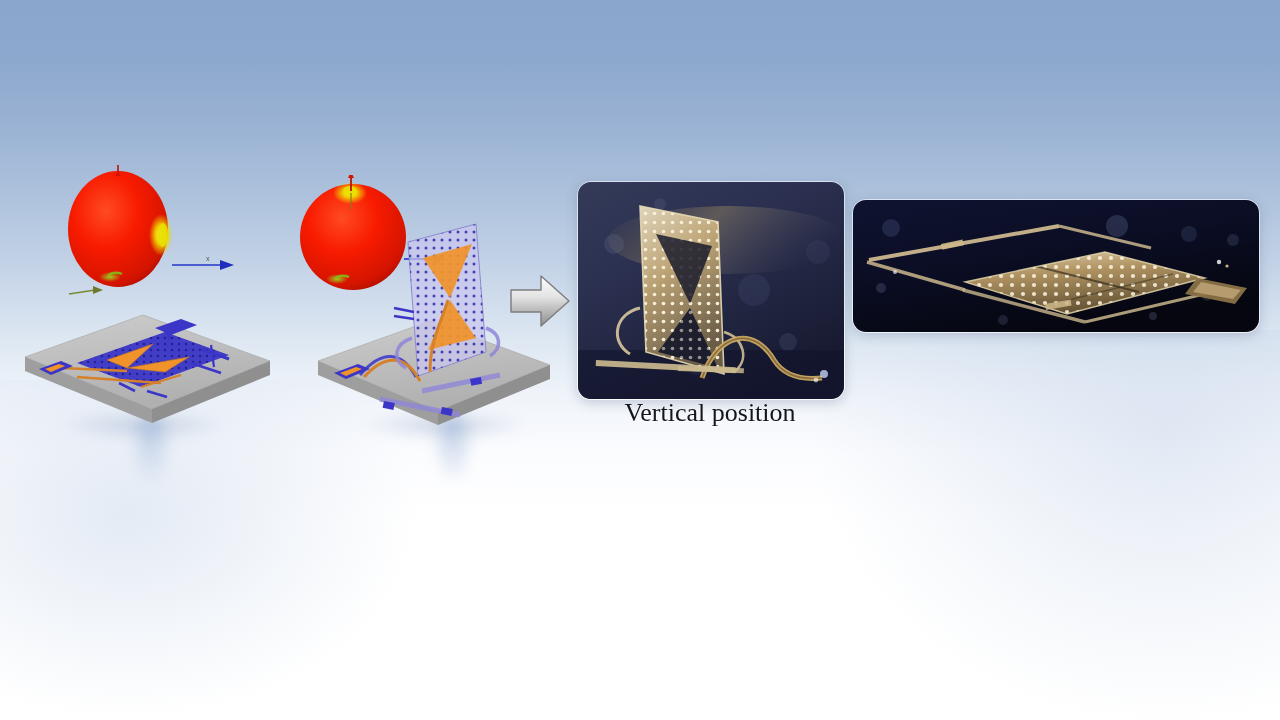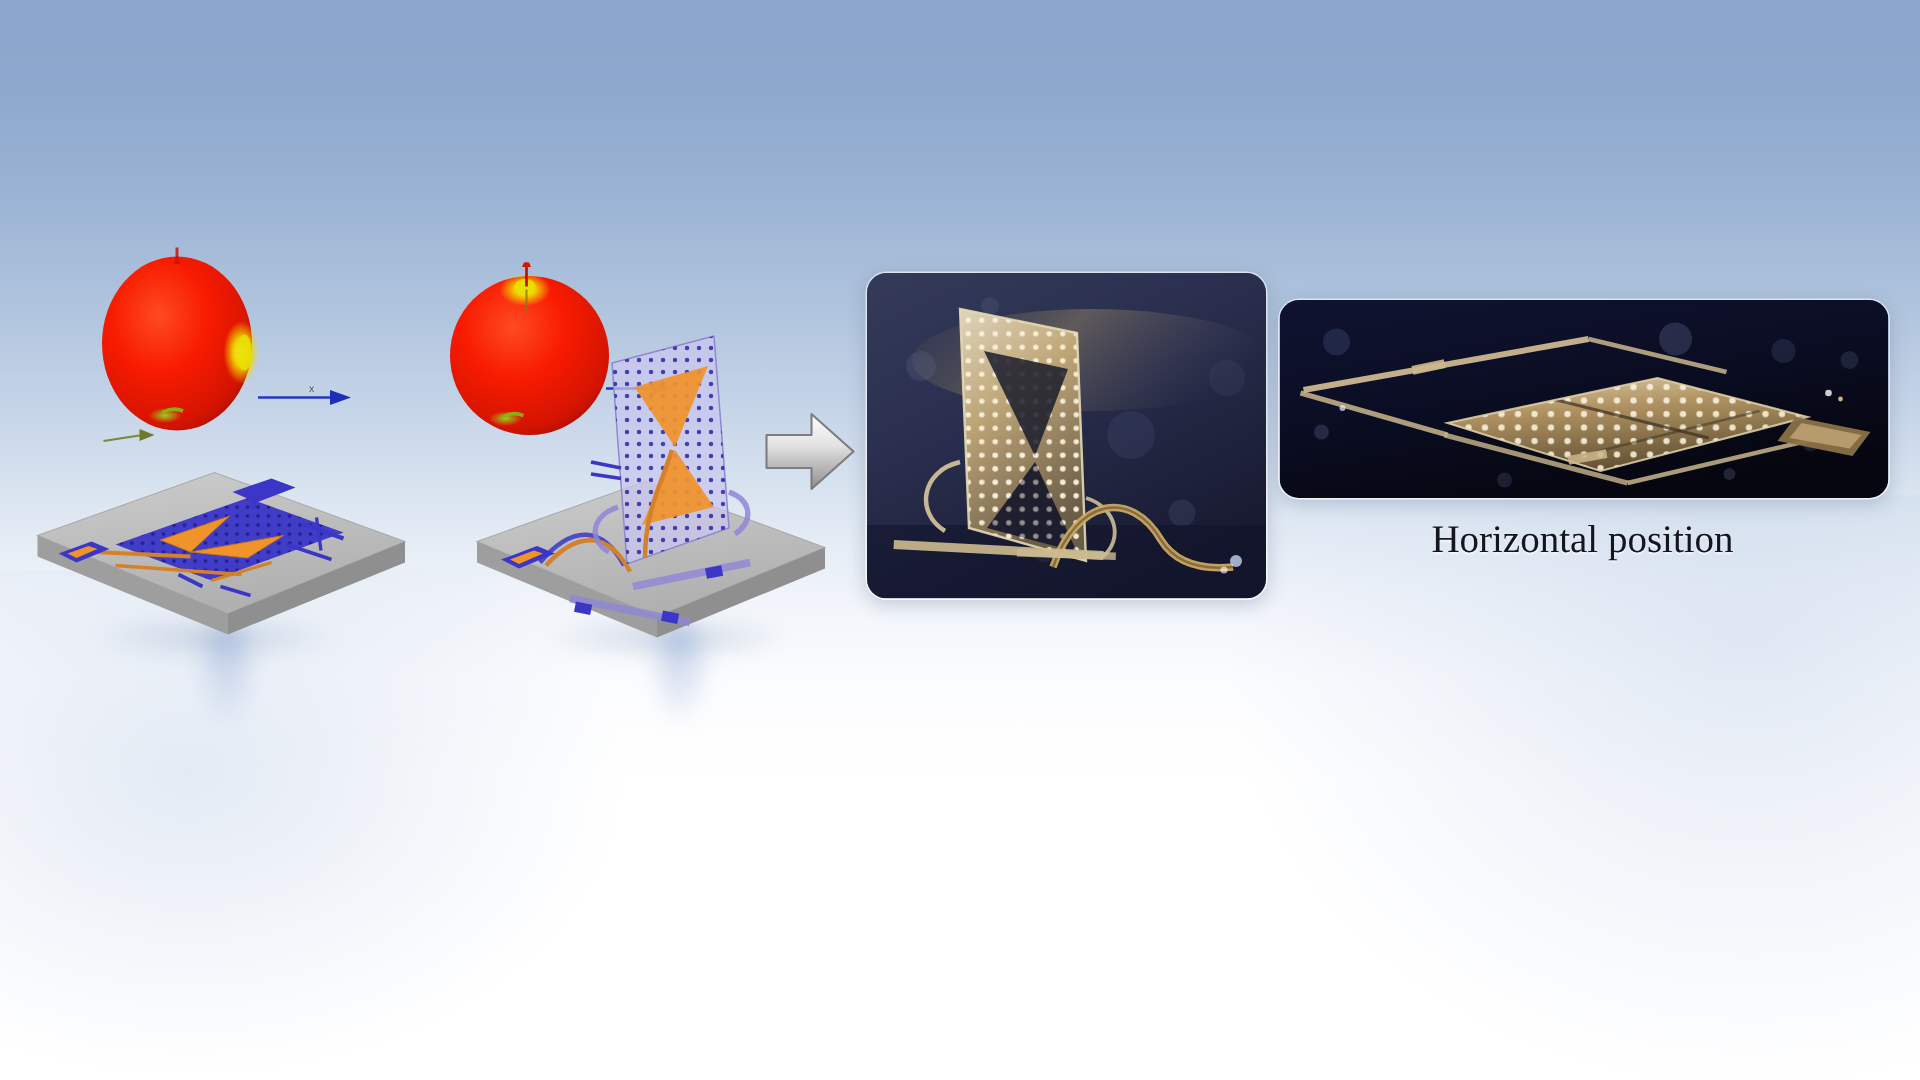--- a/index.html
+++ b/index.html
@@ -306,20 +306,21 @@
       <path d="M124,196 C 140,150 176,144 196,178 C 206,194 224,198 244,196" stroke="#7a5f36" stroke-width="1.6" fill="none" opacity=".8"></path>
 
       <rect x="18" y="178" width="140" height="6" fill="#cdbb90" opacity=".9" transform="rotate(3 18 178)"></rect>
       <rect x="104" y="186" width="60" height="5" fill="#b9a madrid" opacity="0"></rect>
       <rect x="100" y="184" width="66" height="5" fill="#cdbb90" opacity=".8" transform="rotate(2 100 184)"></rect>
 
       <circle cx="246" cy="192" r="4" fill="#cfe0ff" opacity=".75"></circle>
       <circle cx="238" cy="198" r="2.4" fill="#ffffff" opacity=".6"></circle>
     </svg>
   </div>
+  <div class="caption" style="left:577px;top:398px;width:266px;font-size:26px;">Vertical position</div>
 
   <div class="card" style="left:852px;top:199px;width:406px;height:132px;">
     <svg class="photo" viewBox="0 0 406 132" preserveAspectRatio="none">
       <defs>
         <linearGradient id="ph-bg" x1="0" y1="0" x2="0.5" y2="1">
           <stop offset="0%" stop-color="#0f1330"></stop>
           <stop offset="55%" stop-color="#0a0d22"></stop>
           <stop offset="100%" stop-color="#05060f"></stop>
         </linearGradient>
         <linearGradient id="ph-pcb" x1="0" y1="0" x2="0.3" y2="1">
@@ -365,15 +366,14 @@
       <rect x="192" y="104" width="26" height="6" fill="#cdb889" opacity=".85" transform="rotate(-10 192 104)"></rect>
 
       <polygon points="344,78 394,88 382,104 332,94" fill="#8a7246" opacity=".95"></polygon>
       <polygon points="348,82 388,90 380,99 340,92" fill="#c2a878" opacity=".8"></polygon>
 
       <circle cx="366" cy="62" r="2.2" fill="#ffffff" opacity=".8"></circle>
       <circle cx="374" cy="66" r="1.6" fill="#ffd9a0" opacity=".8"></circle>
       <circle cx="42" cy="72" r="2" fill="#e8f0ff" opacity=".7"></circle>
     </svg>
   </div>
-  <div class="caption" style="left:852px;top:345px;width:406px;font-size:26px;">Horizontal position</div>
 
 </div>
 
 </body></html>

